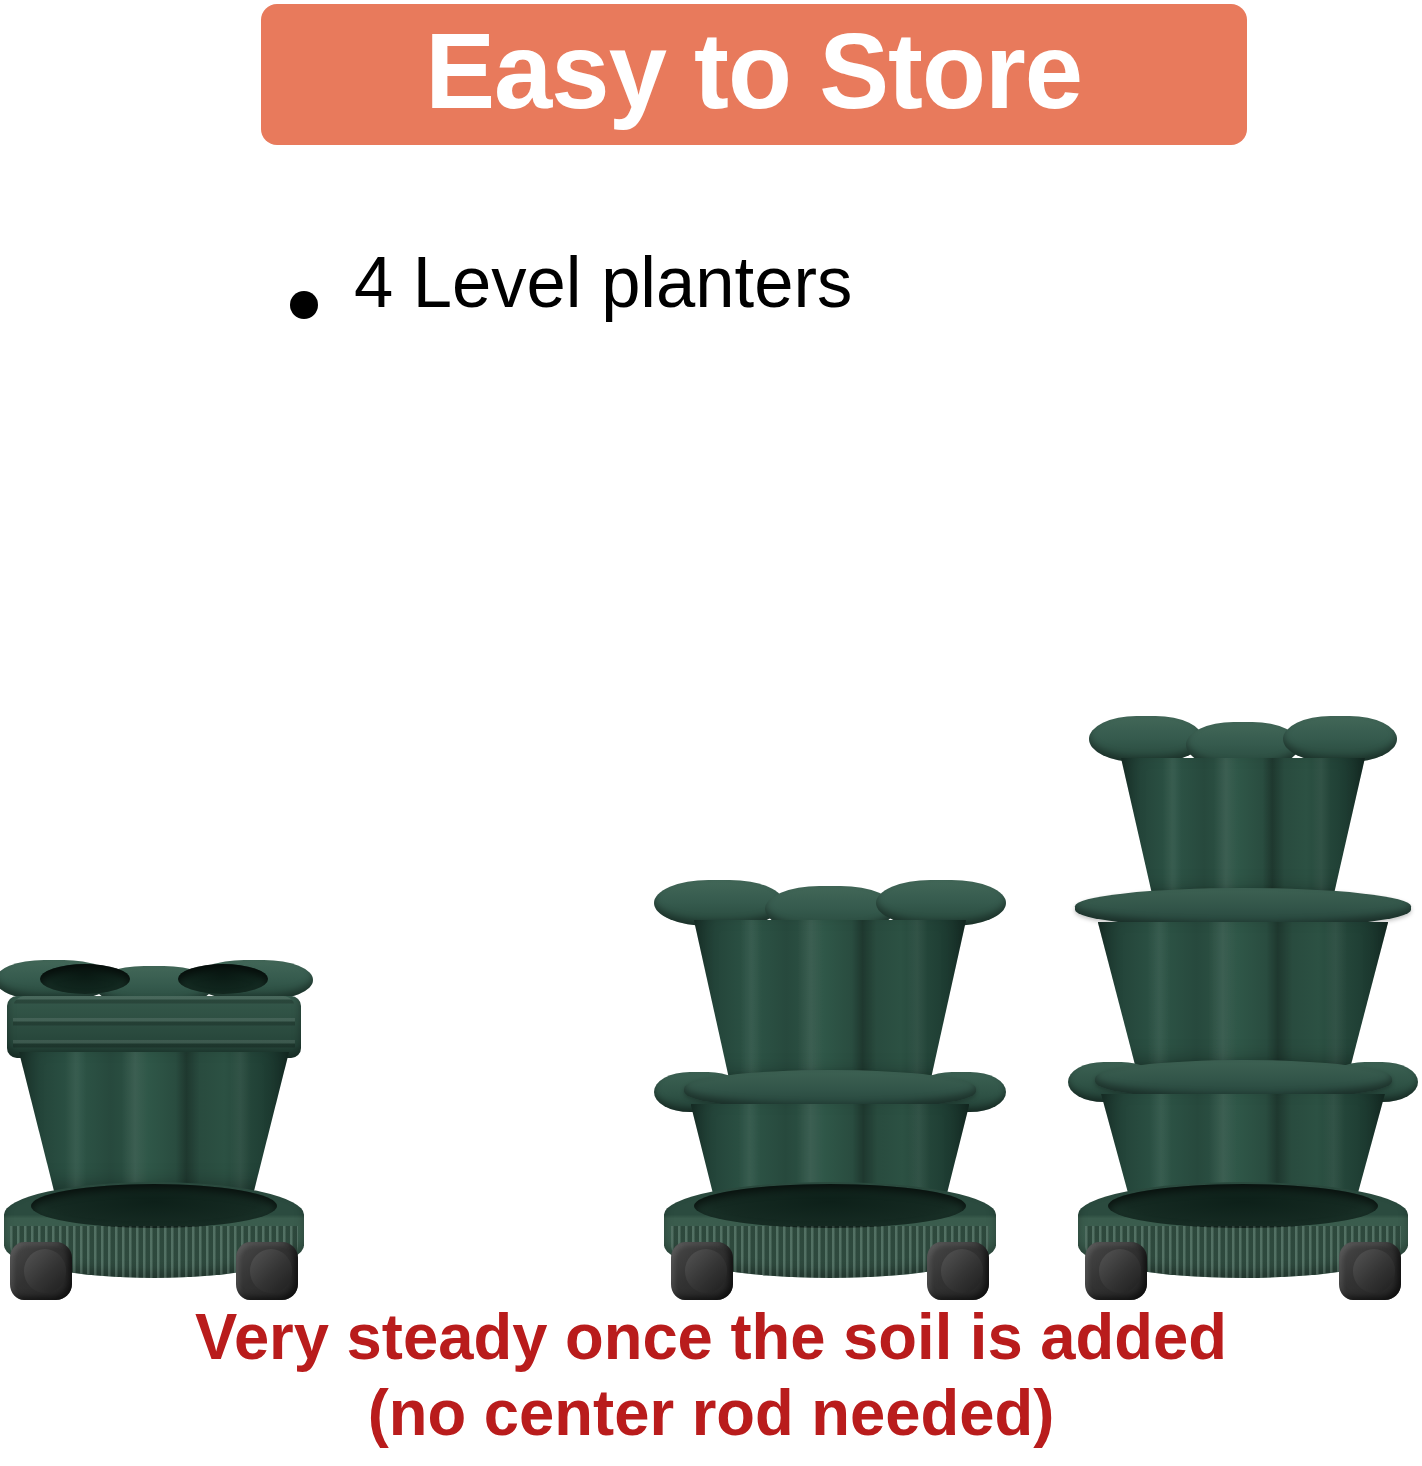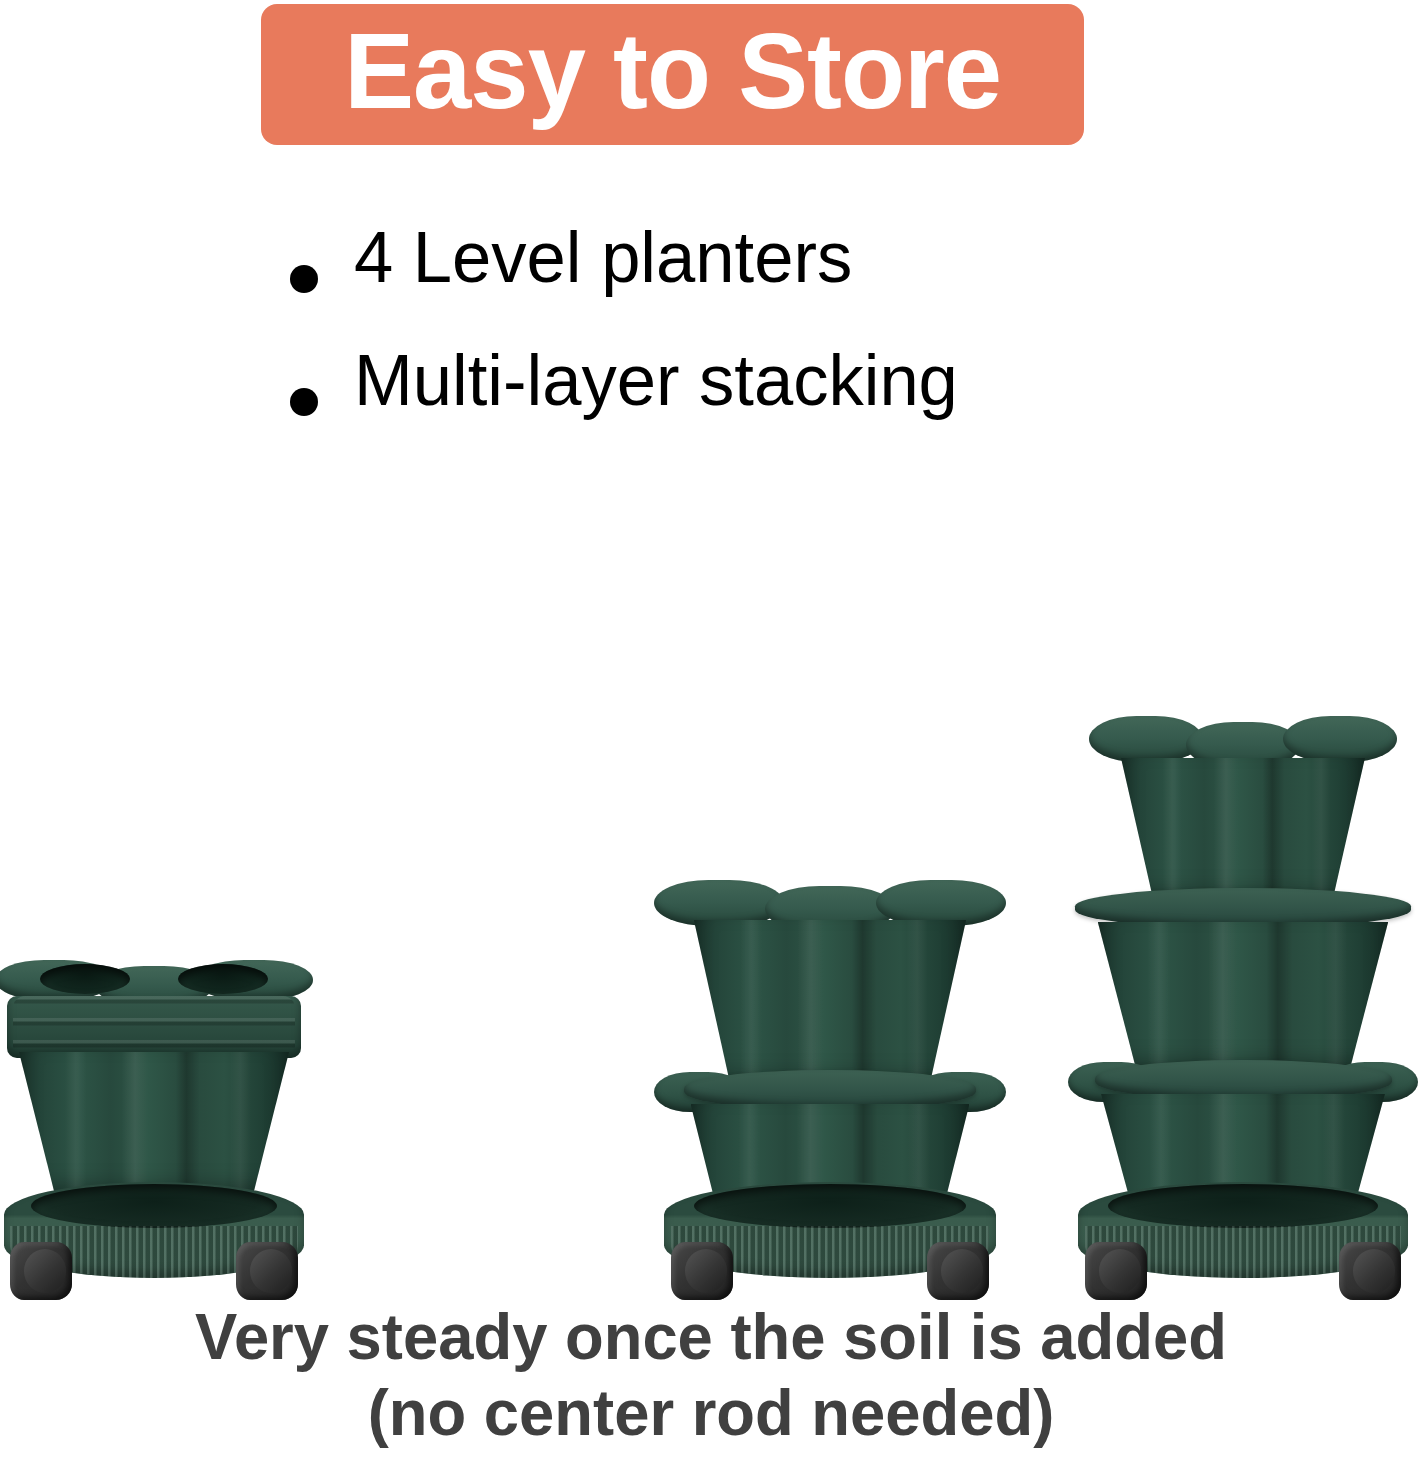--- a/index.html
+++ b/index.html
@@ -14,21 +14,21 @@
     overflow: hidden;
     font-family: "Liberation Sans", sans-serif;
     -webkit-font-smoothing: antialiased;
   }
 
   
   #header-banner {
     position: absolute;
     left: 261px;
     top: 4px;
-    width: 823px;
+    width: 986px;
     height: 141px;
     background: #e87a5c;
     border-radius: 16px;
     display: flex;
     align-items: center;
     justify-content: center;
     box-sizing: border-box;
   }
   #header-banner .banner-title {
     color: #ffffff;
@@ -43,21 +43,21 @@
 
   
   #feature-list {
     position: absolute;
     left: 290px;
     top: 196px;
     width: 1090px;
   }
   .feature-item {
     display: flex;
-    align-items: center;
+    align-items: flex-end;
     height: 123px;
   }
   .feature-bullet {
     width: 28px;
     height: 28px;
     border-radius: 50%;
     background: #000000;
     flex: 0 0 auto;
     margin-top: 42px;
     margin-right: 36px;
@@ -249,21 +249,21 @@
     box-shadow: inset 0 5px 9px rgba(0,0,0,.7);
   }
 
   
   #bottom-caption {
     position: absolute;
     left: 0;
     top: 1300px;
     width: 1422px;
     text-align: center;
-    color: #404040;
+    color: #b91c1c;
     font-weight: bold;
     font-size: 64px;
     line-height: 1.18;
     font-family: "Liberation Sans", sans-serif;
   }
   #bottom-caption .cap-line {
     display: block;
     white-space: nowrap;
     transform: scaleX(0.99);
   }
@@ -275,24 +275,20 @@
   <span class="banner-title">Easy to Store</span>
 </div>
 
 <div id="feature-list">
 
   <div class="feature-item">
     <span class="feature-bullet"></span>
     <span class="feature-text">4 Level planters</span>
   </div>
 
-  <div class="feature-item">
-    <span class="feature-bullet"></span>
-    <span class="feature-text">Multi-layer stacking</span>
-  </div>
 
 
 </div>
 
 <div id="product-scene">
 
   <div class="planter-unit" style="left:4px; top:280px; width:300px; height:340px;">
 
     <div class="tier" style="top:0; height:96px;">
       <div class="lobed-rim" style="height:44px;">

